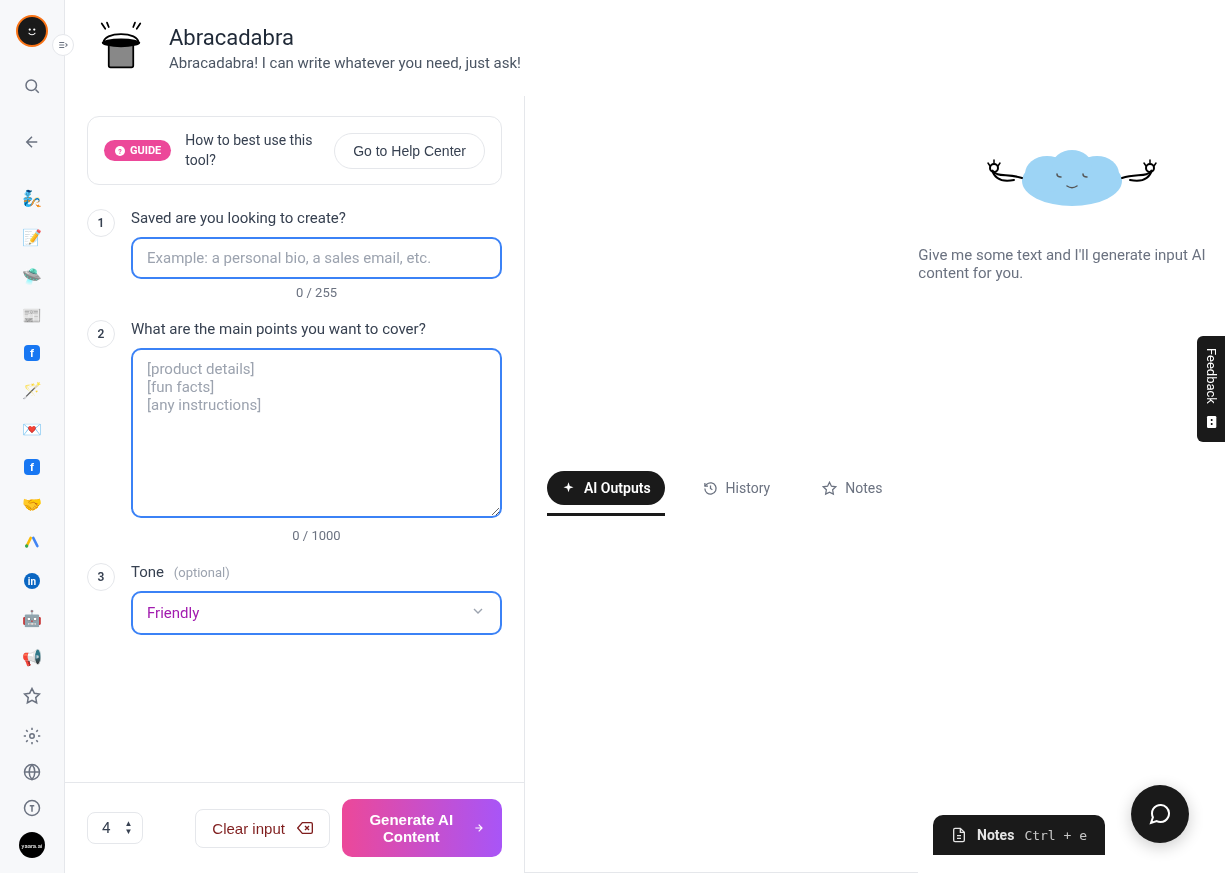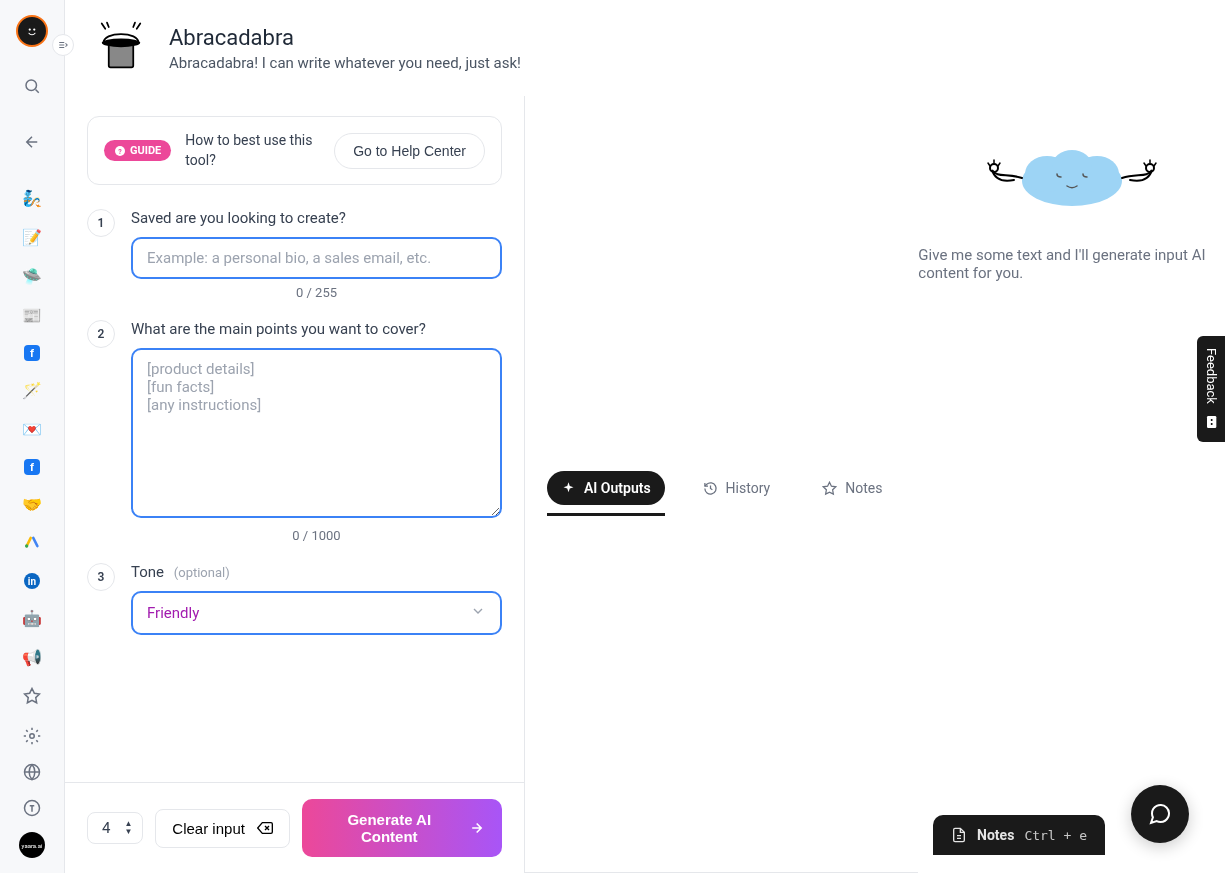--- a/index.html
+++ b/index.html
@@ -51,21 +51,21 @@
 .text-input::placeholder, .text-area::placeholder { color: #9ca3af; }
 .text-area { resize: vertical; height: 170px; }
 .counter { text-align: center; font-size: 13px; color: #6b7280; margin-top: 6px; }
 .select-box { display:flex; align-items:center; justify-content:space-between; cursor:pointer; }
 .chev-down { color:#9ca3af; }
 
 .panel-footer { border-top: 1px solid #e5e7eb; padding: 16px 22px; display: flex; align-items: center; gap: 12px; }
 .qty-box { display:flex; align-items:center; border:1px solid #e5e7eb; border-radius:8px; padding: 6px 4px 6px 14px; gap:8px;}
 .qty-val { font-size: 15px; color: #374151; }
 .qty-arrows { display:flex; flex-direction:column; font-size:8px; line-height:8px; color:#374151; cursor:pointer; padding:0 6px;}
-.clear-btn { border:1px solid #e5e7eb; background:#fff; border-radius:8px; padding:10px 16px; font-size:15px; color:#000000; cursor:pointer; display:flex; align-items:center; gap:12px;}
+.clear-btn { border:1px solid #e5e7eb; background:#fff; border-radius:8px; padding:10px 16px; font-size:15px; color:#7f1d1d; cursor:pointer; display:flex; align-items:center; gap:12px;margin-left:40px;}
 .gen-btn { flex:1; border:none; border-radius:10px; padding:12px 18px; font-size:15px; font-weight:600; color:#fff; cursor:pointer; display:flex; align-items:center; justify-content:center; gap:10px; background: linear-gradient(90deg, #ec4899 0%, #a855f7 100%); }
 
 
 .panel-right { flex: 1; display: flex; flex-direction: row; position:relative; }
 .tabs { display: flex; align-items: center; gap: 24px; padding: 18px 22px 0; border-bottom: 1px solid #e5e7eb; }
 .tab { display:flex; align-items:center; gap:8px; font-size:14px; color:#6b7280; padding: 9px 14px; cursor:pointer; border-radius: 999px; margin-bottom: 10px; }
 .tab.active { background:#1a1a1a; color:#fff; font-weight:600; position:relative; }
 .tab-underline { position:absolute; bottom:-11px; left:0; right:0; height:3px; background:#1a1a1a; }
 .tab svg { width:15px; height:15px; }
 

